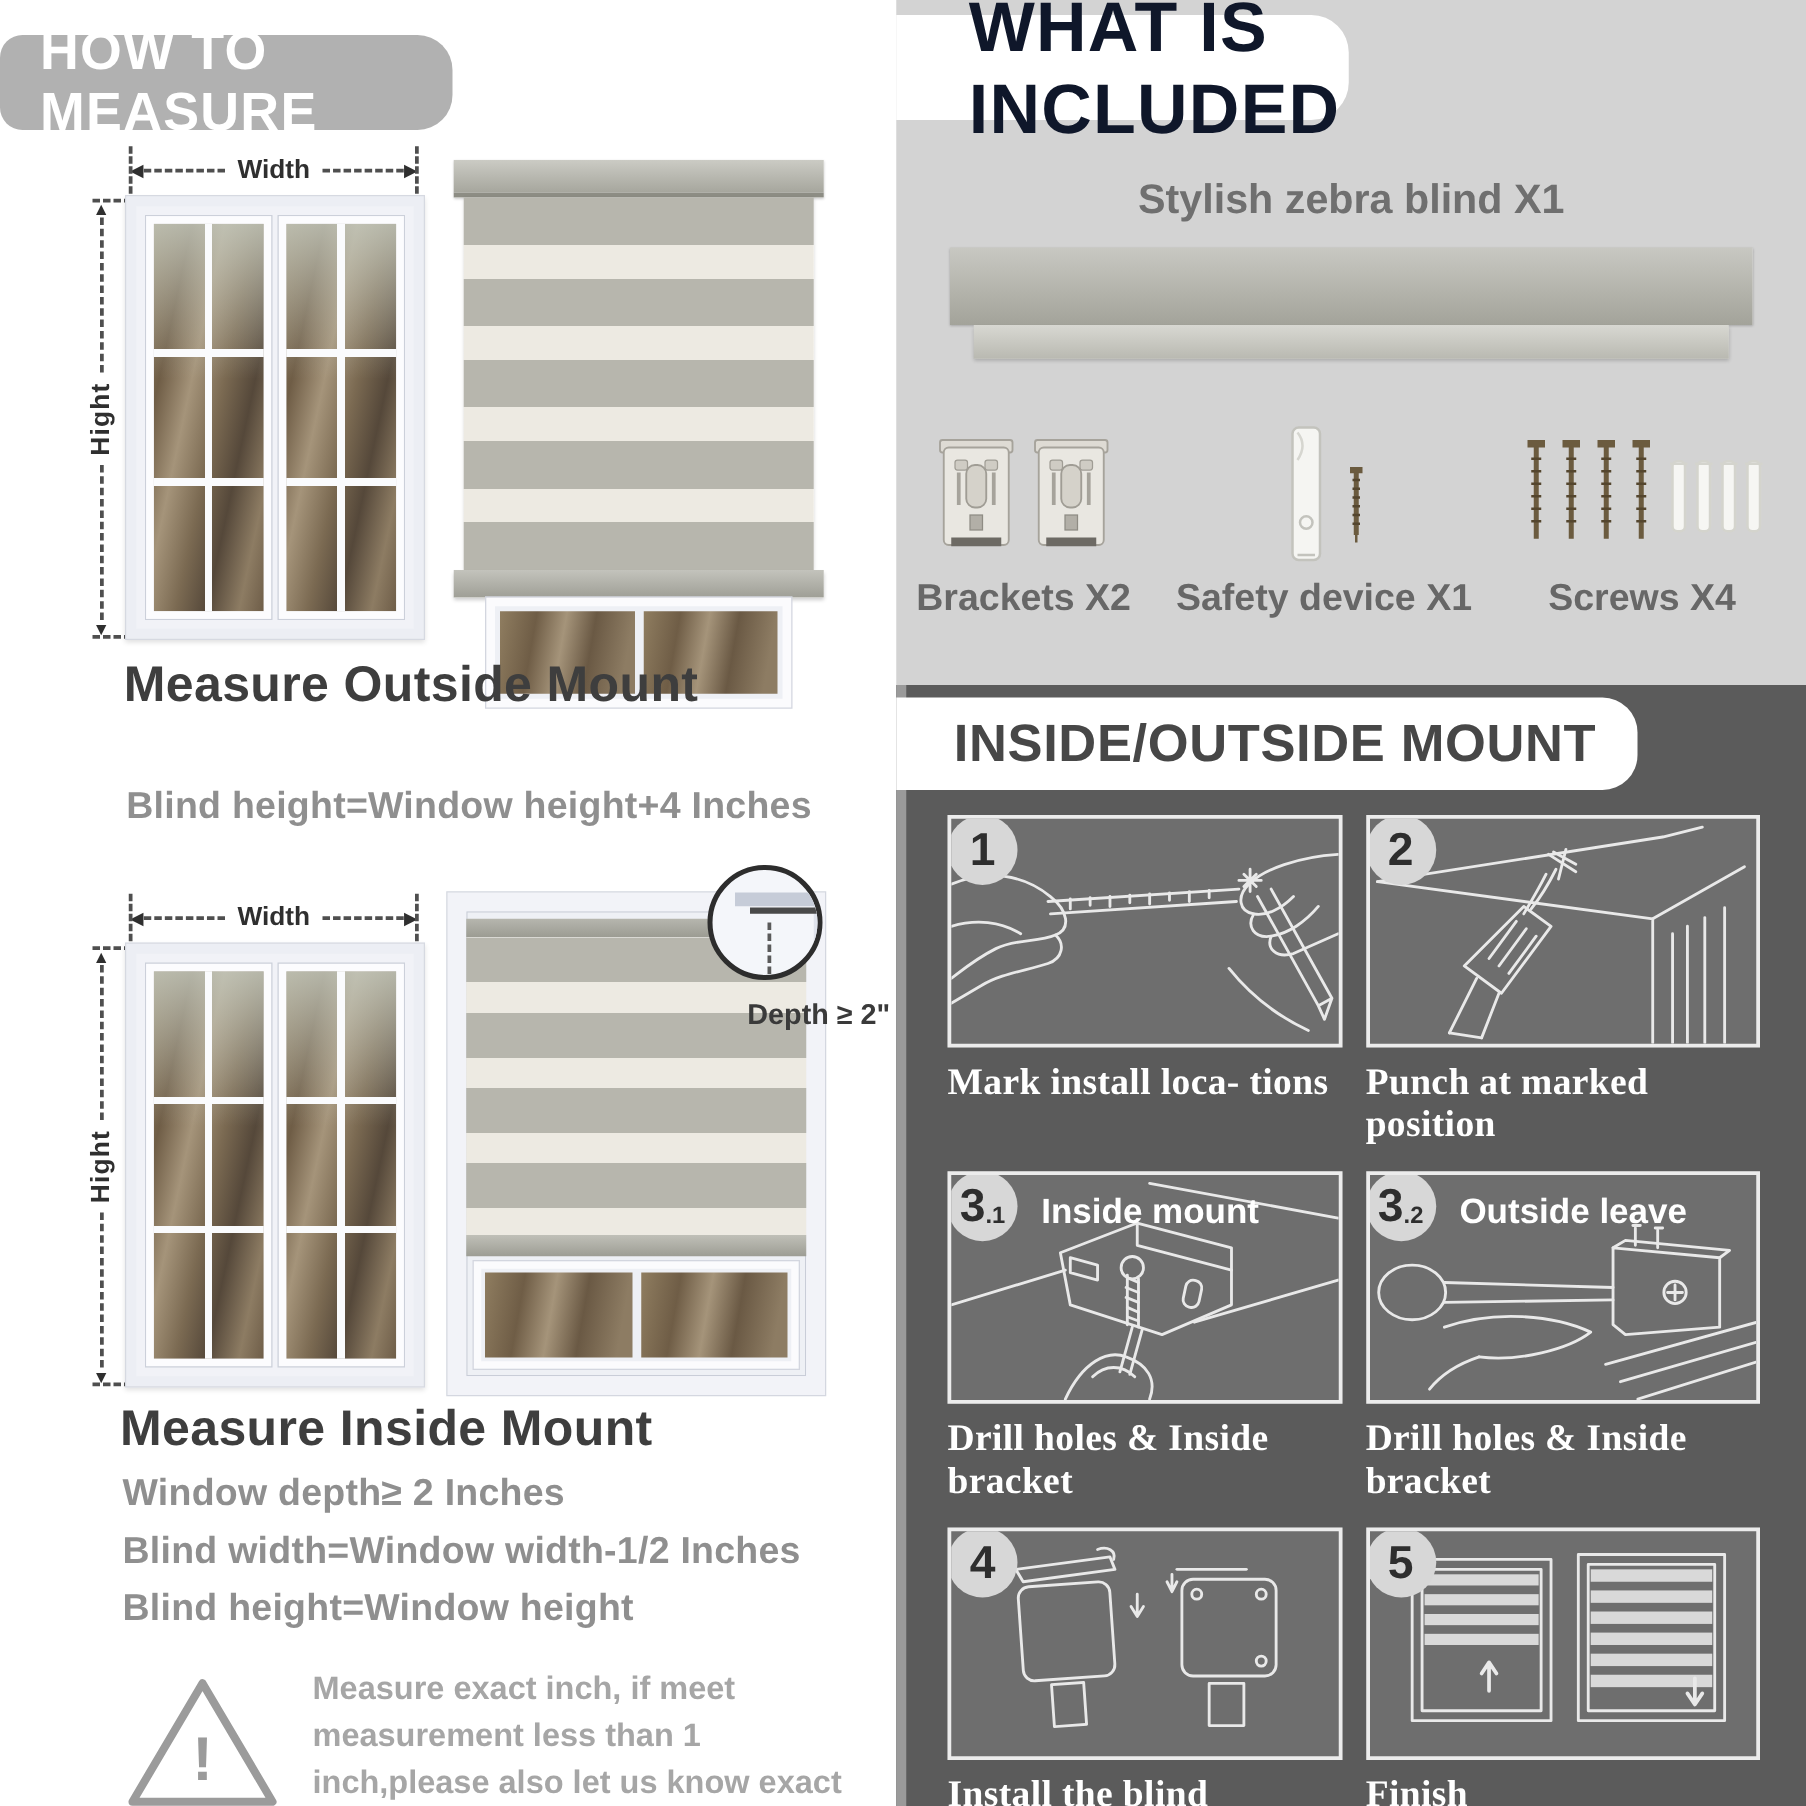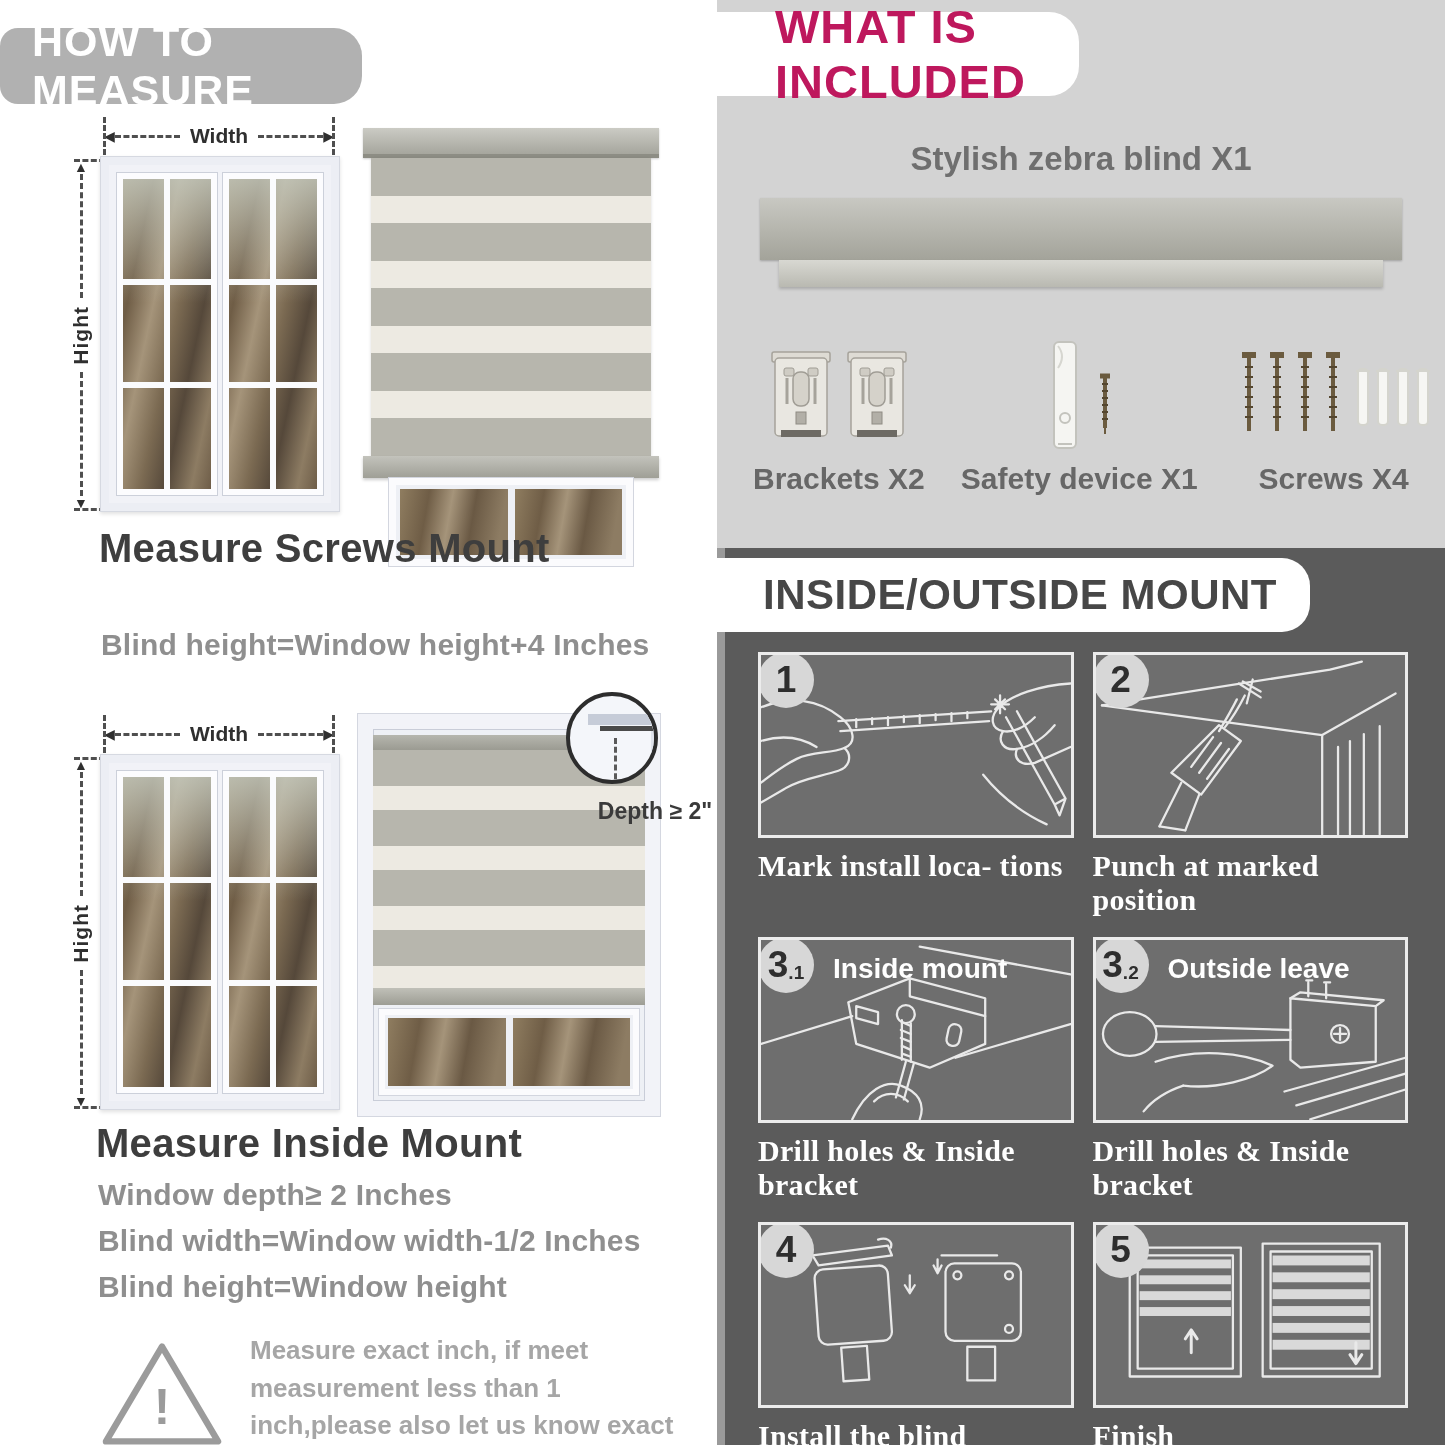--- a/index.html
+++ b/index.html
@@ -76,29 +76,29 @@
 
   .warn-tri { position:absolute; left:96px; top:1322px; }
   .warn-text { position:absolute; left:250px; top:1316px; width:445px;
     font-size:26px; font-weight:bold; color:#a6a6a6; line-height:1.45; }
 
   
   .right-top { position:absolute; left:717px; top:0; width:728px; height:548px; background:#d3d3d3; }
   .wi-pill { position:absolute; left:0; top:12px; width:362px; height:84px;
     background:#ffffff; border-radius:0 30px 30px 0;
     display:flex; align-items:center; padding-left:58px;
-    color:#be185d; font-size:47px; font-weight:bold; letter-spacing:1px; }
+    color:#0f172a; font-size:56px; font-weight:bold; letter-spacing:1px; }
   .stylish { position:absolute; left:0; top:140px; width:100%; text-align:center;
     font-size:33px; font-weight:bold; color:#6f6f6f; }
   .cassette-big { position:absolute; left:43px; top:198px; width:642px; height:62px;
     background:linear-gradient(180deg,#c8c8c2 0%,#b4b4ac 55%,#a3a39a 100%);
     box-shadow:0 1px 2px rgba(0,0,0,.25); }
   .cassette-big .lip { position:absolute; left:19px; top:62px; width:604px; height:27px;
     background:linear-gradient(180deg,#d8d8d2,#b9b9b1); box-shadow:0 2px 3px rgba(0,0,0,.2); }
-  .parts { position:absolute; left:36px; top:330px; width:672px; display:flex;gap:36px; }
+  .parts { position:absolute; left:16px; top:330px; width:672px; display:flex;gap:36px; }
   .part { display:flex; flex-direction:column; align-items:center; }
   .part.p1 { width:32%; } .part.p2 { width:36%; } .part.p3 { width:32%; }
   .part-icons { height:132px; display:flex; align-items:center; justify-content:center; gap:12px; }
   .plabel { font-size:30px; font-weight:bold; color:#676767; white-space:nowrap; }
 
   
   .right-bottom { position:absolute; left:717px; top:548px; width:728px; height:897px;
     background:#5b5b5b; border-left:8px solid #9a9a9a; }
   .io-pill { position:absolute; left:-8px; top:10px; width:593px; height:74px;
     background:#ffffff; border-radius:0 28px 28px 0;
@@ -151,21 +151,21 @@
     <div class="blind1">
       <div class="cassette"></div>
       <div class="fabric"></div>
       <div class="rail"></div>
       <div class="peek">
         <div class="psash"></div>
         <div class="psash"></div>
       </div>
     </div>
 
-    <div class="m-title" style="left:99px; top:510px;">Measure Screws Mount</div>
+    <div class="m-title" style="left:99px; top:510px;">Measure Outside Mount</div>
     <div class="m-line" style="left:101px; top:612px;">Blind height=Window height+4 Inches</div>
 
     <div class="warrow" style="left:104px; top:708px; width:230px;">
       <span class="ah">◀</span>
       <span class="dash"></span>
       <span class="lbl">Width</span>
       <span class="dash"></span>
       <span class="ah">▶</span>
     </div>
     <div class="varrow" style="left:66px; top:742px; height:350px;">

